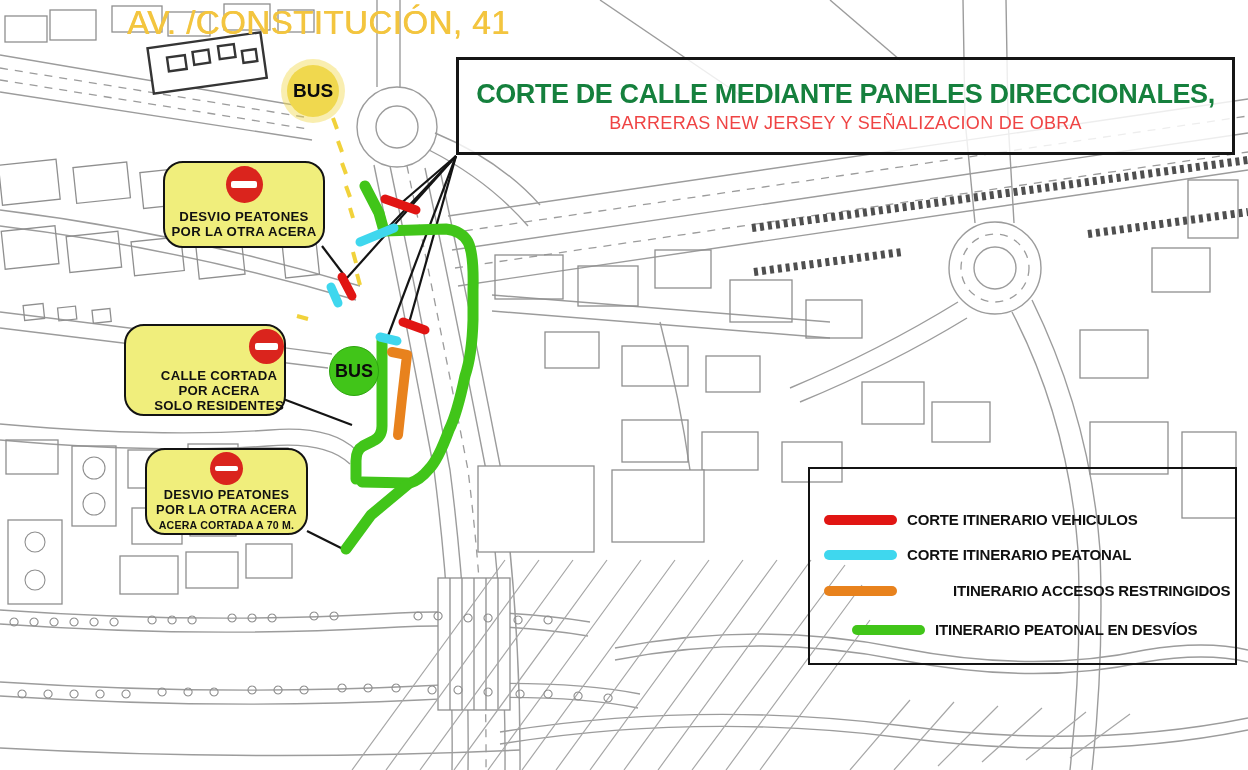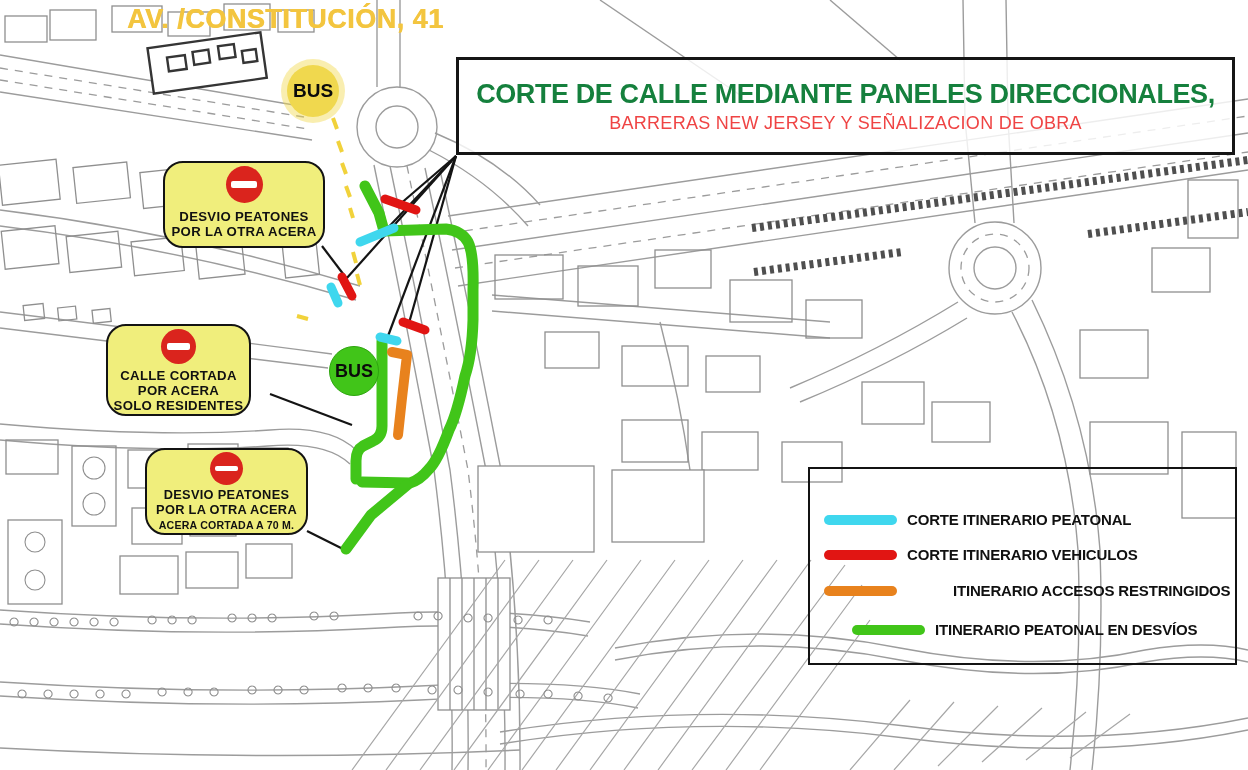--- a/index.html
+++ b/index.html
@@ -23,41 +23,41 @@
   .ht{stroke:#a7a7a7;stroke-width:1.2;fill:none;}
   .yd{stroke:#f1d23b;stroke-width:4;fill:none;}
 
   
   .ld{stroke:#141414;stroke-width:2.2;fill:none;}
   .route-g{stroke:var(--route3);stroke-width:11;fill:none;stroke-linecap:round;stroke-linejoin:round;}
   .route-o{stroke:var(--route2);stroke-width:10;fill:none;stroke-linecap:round;stroke-linejoin:round;}
   .route-c{stroke:var(--route1);stroke-width:9;fill:none;stroke-linecap:round;}
   .route-r{stroke:var(--route0);stroke-width:9;fill:none;stroke-linecap:round;}
 
-  .street-title{position:absolute;left:127px;top:4px;font-size:27px;font-weight:bold;
+  .street-title{position:absolute;left:127px;top:4px;font-size:33px;font-weight:normal;
     color:var(--street-yellow);letter-spacing:.5px;z-index:3;white-space:nowrap;
     text-shadow:.6px 0 var(--street-yellow);}
 
   .titlebox{position:absolute;left:456px;top:57px;width:779px;height:98px;z-index:3;
     background:rgba(255,255,255,.82);border:3px solid #151515;box-sizing:border-box;
     display:flex;flex-direction:column;align-items:center;justify-content:center;gap:3px;}
   .tb1{font-size:27px;font-weight:bold;letter-spacing:-.4px;color:#15803d;white-space:nowrap;}
   .tb2{font-size:18px;font-weight:normal;letter-spacing:.3px;color:#ef4444;white-space:nowrap;}
 
   .callout{position:absolute;z-index:3;background:var(--callout);border:2.6px solid #131313;
     border-radius:20px;box-sizing:border-box;display:flex;flex-direction:column;align-items:center;
     color:#111;font-weight:bold;text-align:center;}
   .noentry{position:relative;border-radius:50%;background:var(--noentry);flex:none;}
   .noentry .bar{position:absolute;left:16%;top:41%;width:68%;height:18%;background:#fff;border-radius:2px;}
   .cl-lines{font-size:13.2px;line-height:1.15;letter-spacing:.3px;white-space:nowrap;}
   .cl-note{font-size:10.6px;letter-spacing:.2px;margin-top:2px;white-space:nowrap;}
   #c1{left:163px;top:161px;width:162px;height:87px;}
   #c1 .noentry{width:37px;height:37px;margin-top:3px;}
   #c1 .cl-lines{margin-top:6px;}
-  #c2{left:106px;top:324px;width:145px;height:92px;}
+  #c2{left:124px;top:324px;width:162px;height:92px;align-items:flex-end;}
   #c2 .noentry{width:35px;height:35px;margin-top:3px;}
   #c2 .cl-lines{margin-top:4px;}
   #c3{left:145px;top:448px;width:163px;height:87px;}
   #c3 .noentry{width:33px;height:33px;margin-top:2px;}
   #c3 .cl-lines{margin-top:3px;font-size:12.8px;}
 
   .bus{position:absolute;z-index:3;border-radius:50%;display:flex;align-items:center;
     justify-content:center;font-weight:bold;color:#0b0b0b;}
   #bus1{left:287px;top:65px;width:52px;height:52px;font-size:19px;
     box-shadow:0 0 0 6px rgba(242,218,80,.45);}
@@ -307,26 +307,26 @@
 
   <div class="bus" id="bus1" style="background: rgb(240, 216, 78);">
     <span>BUS</span>
   </div>
   <div class="bus" id="bus2" style="background: rgb(65, 197, 25);">
     <span>BUS</span>
   </div>
 
   <div class="legend">
     <div class="lg-row">
+      <div class="lg-swatch" style="background: rgb(225, 21, 19);"></div>
+      <div class="lg-label">CORTE ITINERARIO VEHICULOS</div>
+    </div>
+    <div class="lg-row">
       <div class="lg-swatch" style="background: rgb(63, 215, 238);"></div>
       <div class="lg-label">CORTE ITINERARIO PEATONAL</div>
-    </div>
-    <div class="lg-row">
-      <div class="lg-swatch" style="background: rgb(225, 21, 19);"></div>
-      <div class="lg-label">CORTE ITINERARIO VEHICULOS</div>
     </div>
     <div class="lg-row">
       <div class="lg-swatch" style="background: rgb(232, 130, 29);"></div>
       <div class="lg-label">ITINERARIO ACCESOS RESTRINGIDOS</div>
     </div>
     <div class="lg-row">
       <div class="lg-swatch" style="background: rgb(65, 197, 25);"></div>
       <div class="lg-label">ITINERARIO PEATONAL EN DESVÍOS</div>
     </div>
   </div>

